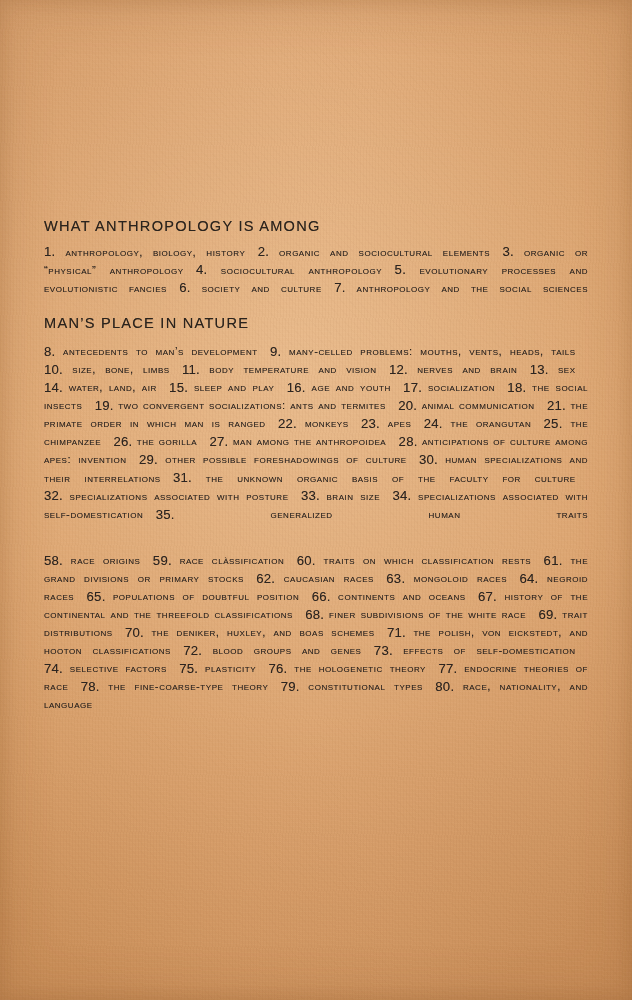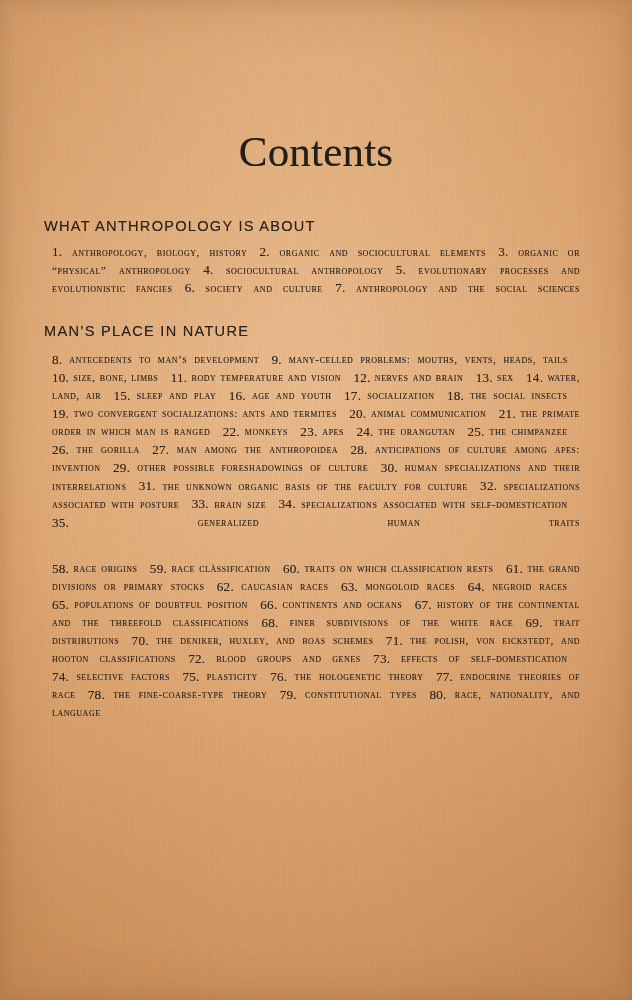--- a/index.html
+++ b/index.html
@@ -83,31 +83,31 @@
     font-size: 14.6px;
     font-weight: 400;
     letter-spacing: 1.25px;
     color: #2a231d;
     line-height: 1.2;
     margin: 0 0 7px 0;
     text-shadow: 0 0 0.5px rgba(40,32,24,0.5);
   }
 
   .entries {
-    font-family: Liberation Serif, serif;
+    font-family: Liberation Sans, sans-serif;
     font-size: 11.35px;
     font-variant: small-caps;
     text-transform: lowercase;
     letter-spacing: 0.52px;
     word-spacing: 0.7px;
     line-height: 18.05px;
     text-align: justify;
     text-justify: inter-word;
     color: #2b2420;
-    margin: 8px;
+    margin: 0;
     text-shadow: 0 0 0.45px rgba(45,36,28,0.42);
     hyphens: manual;
   }
   .entries::after {
     content: "";
     display: inline-block;
     width: 100%;
   }
 
   
@@ -129,26 +129,25 @@
 </style>
 </head>
 <body>
 
 <div class="paper"></div>
 <div class="grain"></div>
 <div class="vignette"></div>
 
 <div class="page">
 
-  <div class="doc-title">Contents</div>
 
   <div class="toc">
 
     <div class="section sec-1">
-      <div class="section-heading">WHAT ANTHROPOLOGY IS ABOUT</div>
+      <div class="section-heading">WHAT ANTHROPOLOGY IS AMONG</div>
       <p class="entries"><span class="num">1.</span><span>&nbsp;ANTHROPOLOGY, BIOLOGY, HISTORY</span>  <span class="num">2.</span><span>&nbsp;ORGANIC AND SOCIOCULTURAL ELEMENTS</span>  <span class="num">3.</span><span>&nbsp;ORGANIC OR “PHYSICAL” ANTHROPOLOGY</span>  <span class="num">4.</span><span>&nbsp;SOCIOCULTURAL ANTHROPOLOGY</span>  <span class="num">5.</span><span>&nbsp;EVOLUTIONARY PROCESSES AND EVOLUTIONISTIC FANCIES</span>  <span class="num">6.</span><span>&nbsp;SOCIETY AND CULTURE</span>  <span class="num">7.</span><span>&nbsp;ANTHROPOLOGY AND THE SOCIAL SCIENCES</span></p>
     </div>
 
     <div class="section sec-2">
       <div class="section-heading">MAN’S PLACE IN NATURE</div>
       <p class="entries"><span class="num">8.</span><span>&nbsp;ANTECEDENTS TO MAN’S DEVELOPMENT</span>  <span class="num">9.</span><span>&nbsp;MANY-CELLED PROBLEMS: MOUTHS, VENTS, HEADS, TAILS</span>  <span class="num">10.</span><span>&nbsp;SIZE, BONE, LIMBS</span>  <span class="num">11.</span><span>&nbsp;BODY TEMPERATURE AND VISION</span>  <span class="num">12.</span><span>&nbsp;NERVES AND BRAIN</span>  <span class="num">13.</span><span>&nbsp;SEX</span>  <span class="num">14.</span><span>&nbsp;WATER, LAND, AIR</span>  <span class="num">15.</span><span>&nbsp;SLEEP AND PLAY</span>  <span class="num">16.</span><span>&nbsp;AGE AND YOUTH</span>  <span class="num">17.</span><span>&nbsp;SOCIALIZATION</span>  <span class="num">18.</span><span>&nbsp;THE SOCIAL INSECTS</span>  <span class="num">19.</span><span>&nbsp;TWO CONVERGENT SOCIALIZATIONS: ANTS AND TERMITES</span>  <span class="num">20.</span><span>&nbsp;ANIMAL COMMUNICATION</span>  <span class="num">21.</span><span>&nbsp;THE PRIMATE ORDER IN WHICH MAN IS RANGED</span>  <span class="num">22.</span><span>&nbsp;MONKEYS</span>  <span class="num">23.</span><span>&nbsp;APES</span>  <span class="num">24.</span><span>&nbsp;THE ORANGUTAN</span>  <span class="num">25.</span><span>&nbsp;THE CHIMPANZEE</span>  <span class="num">26.</span><span>&nbsp;THE GORILLA</span>  <span class="num">27.</span><span>&nbsp;MAN AMONG THE ANTHROPOIDEA</span>  <span class="num">28.</span><span>&nbsp;ANTICIPATIONS OF CULTURE AMONG APES: INVENTION</span>  <span class="num">29.</span><span>&nbsp;OTHER POSSIBLE FORESHADOWINGS OF CULTURE</span>  <span class="num">30.</span><span>&nbsp;HUMAN SPECIALIZATIONS AND THEIR INTERRELATIONS</span>  <span class="num">31.</span><span>&nbsp;THE UNKNOWN ORGANIC BASIS OF THE FACULTY FOR CULTURE</span>  <span class="num">32.</span><span>&nbsp;SPECIALIZATIONS ASSOCIATED WITH POSTURE</span>  <span class="num">33.</span><span>&nbsp;BRAIN SIZE</span>  <span class="num">34.</span><span>&nbsp;SPECIALIZATIONS ASSOCIATED WITH SELF-DOMESTICATION</span>  <span class="num">35.</span><span>&nbsp;GENERALIZED HUMAN TRAITS</span></p>
     </div>
 
     <div class="section sec-3">
       <p class="entries"><span class="num">58.</span><span>&nbsp;RACE ORIGINS</span>  <span class="num">59.</span><span>&nbsp;RACE CLÀSSIFICATION</span>  <span class="num">60.</span><span>&nbsp;TRAITS ON WHICH CLASSIFICATION RESTS</span>  <span class="num">61.</span><span>&nbsp;THE GRAND DIVISIONS OR PRIMARY STOCKS</span>  <span class="num">62.</span><span>&nbsp;CAUCASIAN RACES</span>  <span class="num">63.</span><span>&nbsp;MONGOLOID RACES</span>  <span class="num">64.</span><span>&nbsp;NEGROID RACES</span>  <span class="num">65.</span><span>&nbsp;POPULATIONS OF DOUBTFUL POSITION</span>  <span class="num">66.</span><span>&nbsp;CONTINENTS AND OCEANS</span>  <span class="num">67.</span><span>&nbsp;HISTORY OF THE CONTINENTAL AND THE THREEFOLD CLASSIFICATIONS</span>  <span class="num">68.</span><span>&nbsp;FINER SUBDIVISIONS OF THE WHITE RACE</span>  <span class="num">69.</span><span>&nbsp;TRAIT DISTRIBUTIONS</span>  <span class="num">70.</span><span>&nbsp;THE DENIKER, HUXLEY, AND BOAS SCHEMES</span>  <span class="num">71.</span><span>&nbsp;THE POLISH, VON EICKSTEDT, AND HOOTON CLASSIFICATIONS</span>  <span class="num">72.</span><span>&nbsp;BLOOD GROUPS AND GENES</span>  <span class="num">73.</span><span>&nbsp;EFFECTS OF SELF-DOMESTICATION</span>  <span class="num">74.</span><span>&nbsp;SELECTIVE FACTORS</span>  <span class="num">75.</span><span>&nbsp;PLASTICITY</span>  <span class="num">76.</span><span>&nbsp;THE HOLOGENETIC THEORY</span>  <span class="num">77.</span><span>&nbsp;ENDOCRINE THEORIES OF RACE</span>  <span class="num">78.</span><span>&nbsp;THE FINE-COARSE-TYPE THEORY</span>  <span class="num">79.</span><span>&nbsp;CONSTITUTIONAL TYPES</span>  <span class="num">80.</span><span>&nbsp;RACE, NATIONALITY, AND LANGUAGE</span></p>

